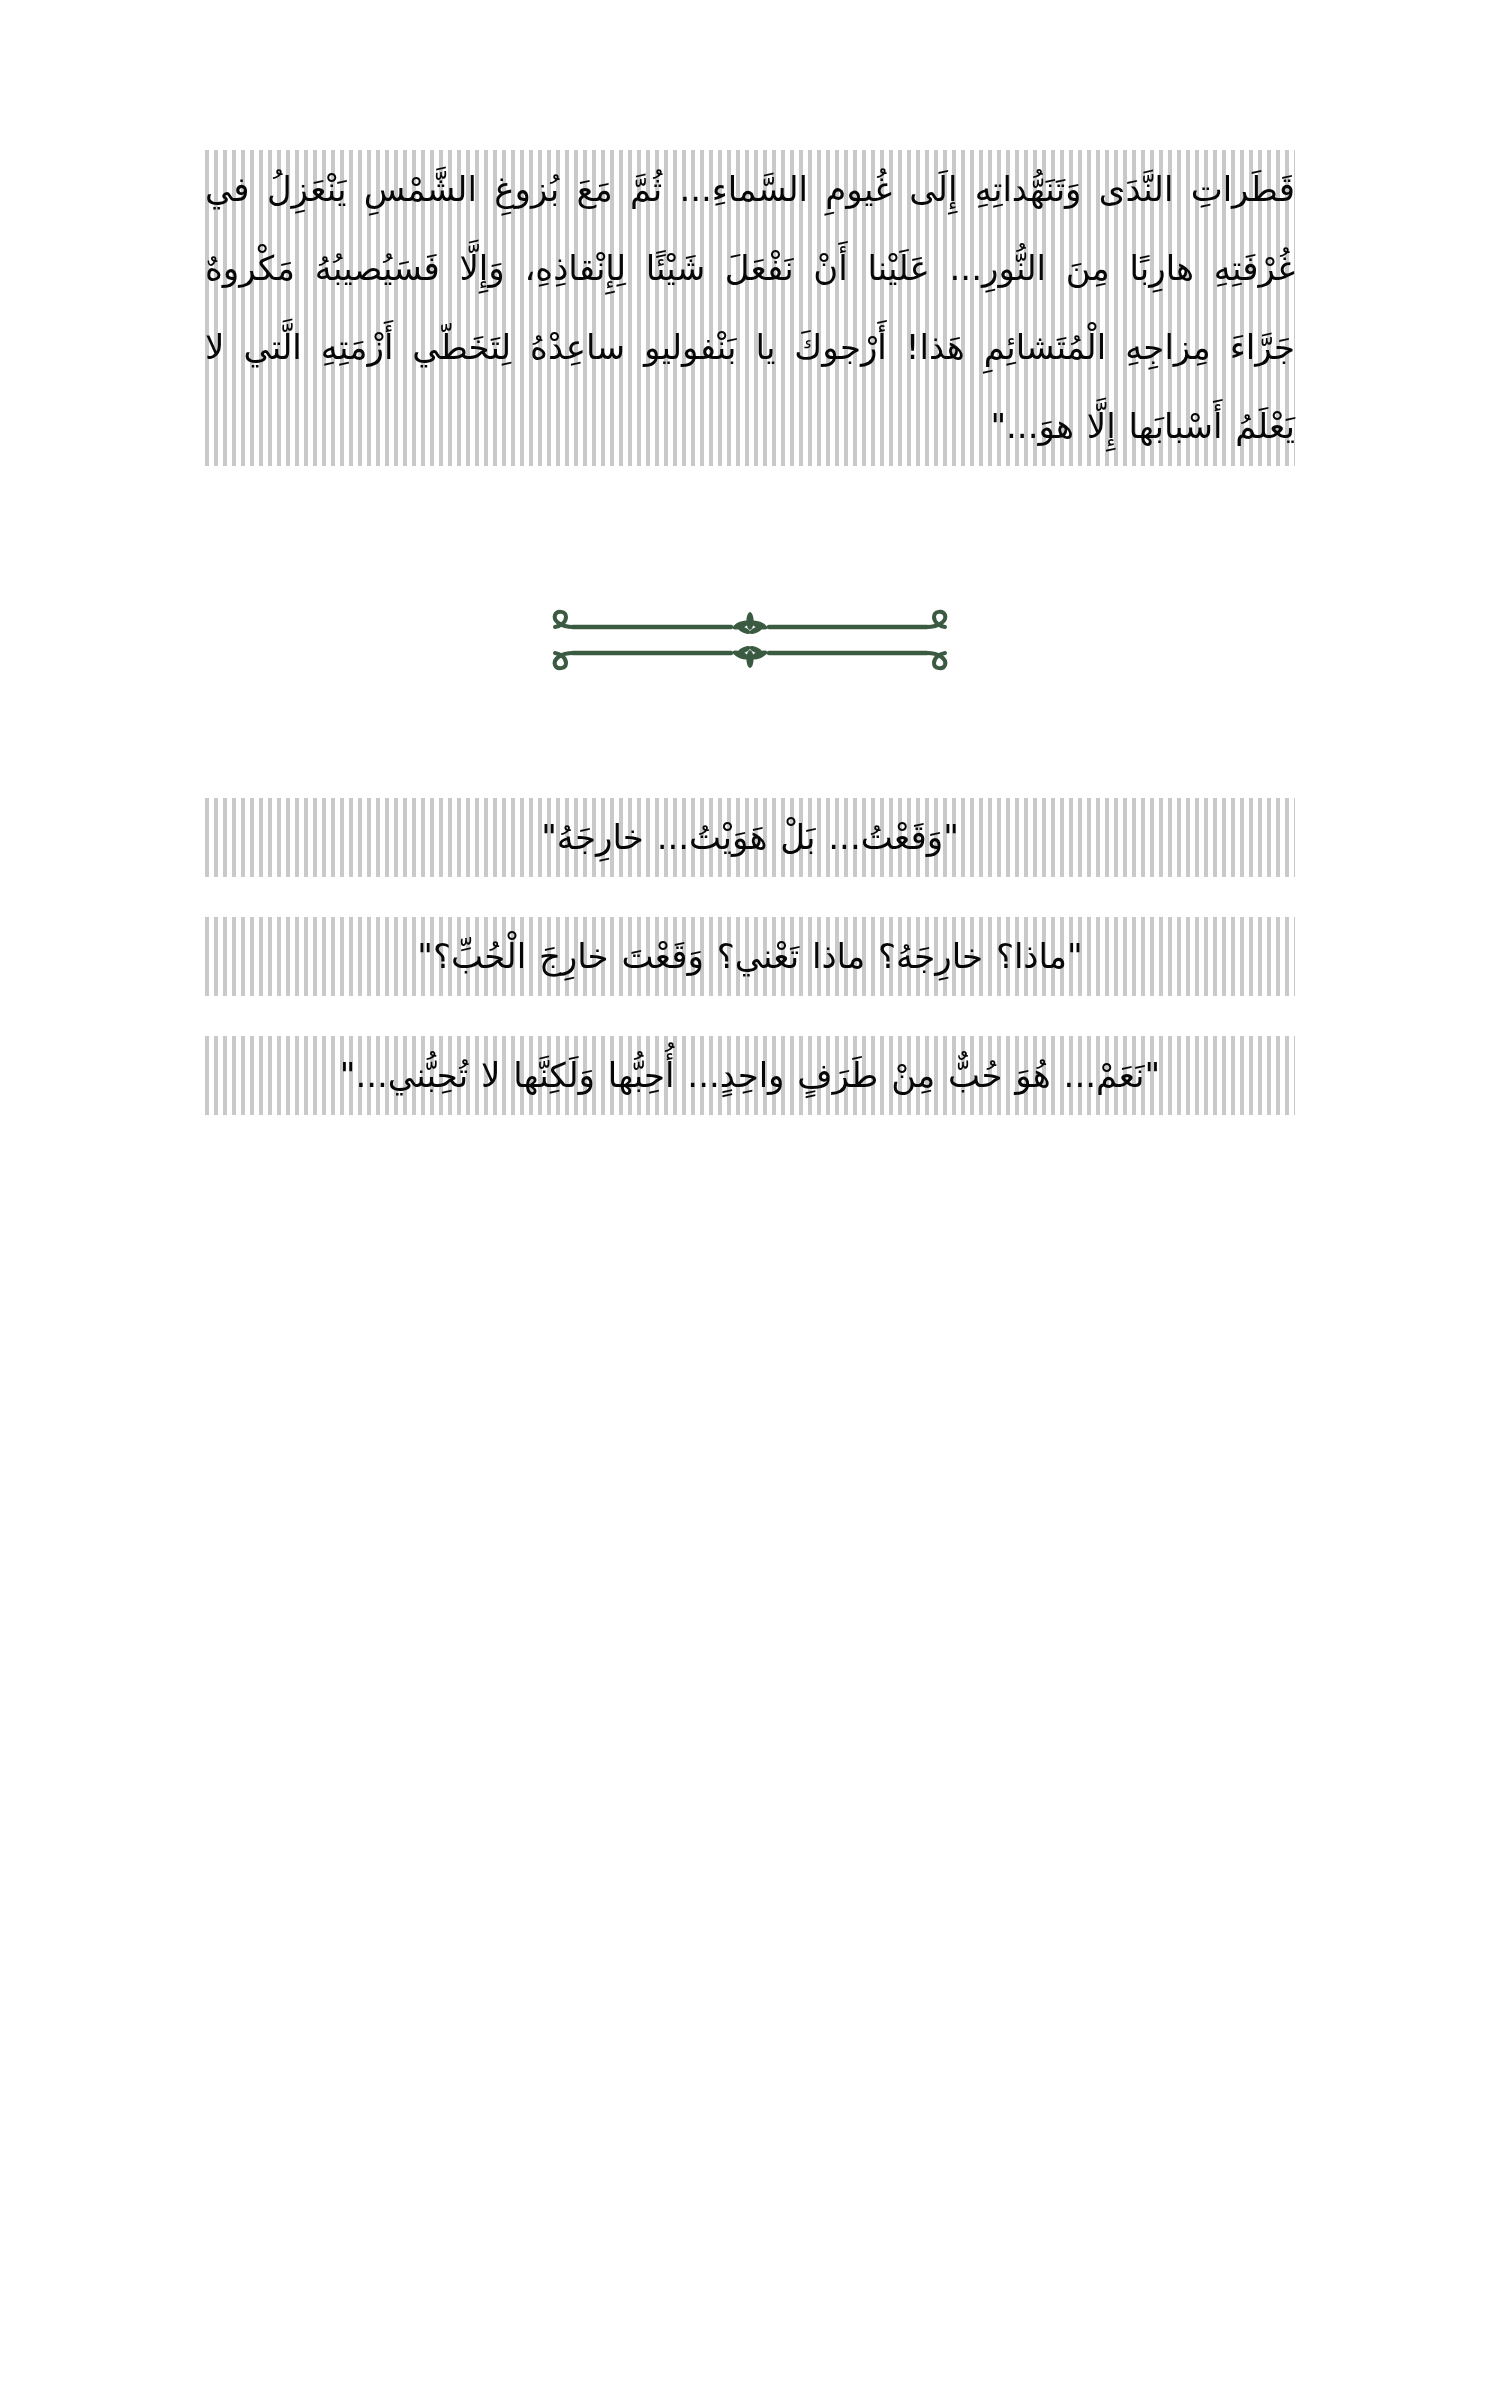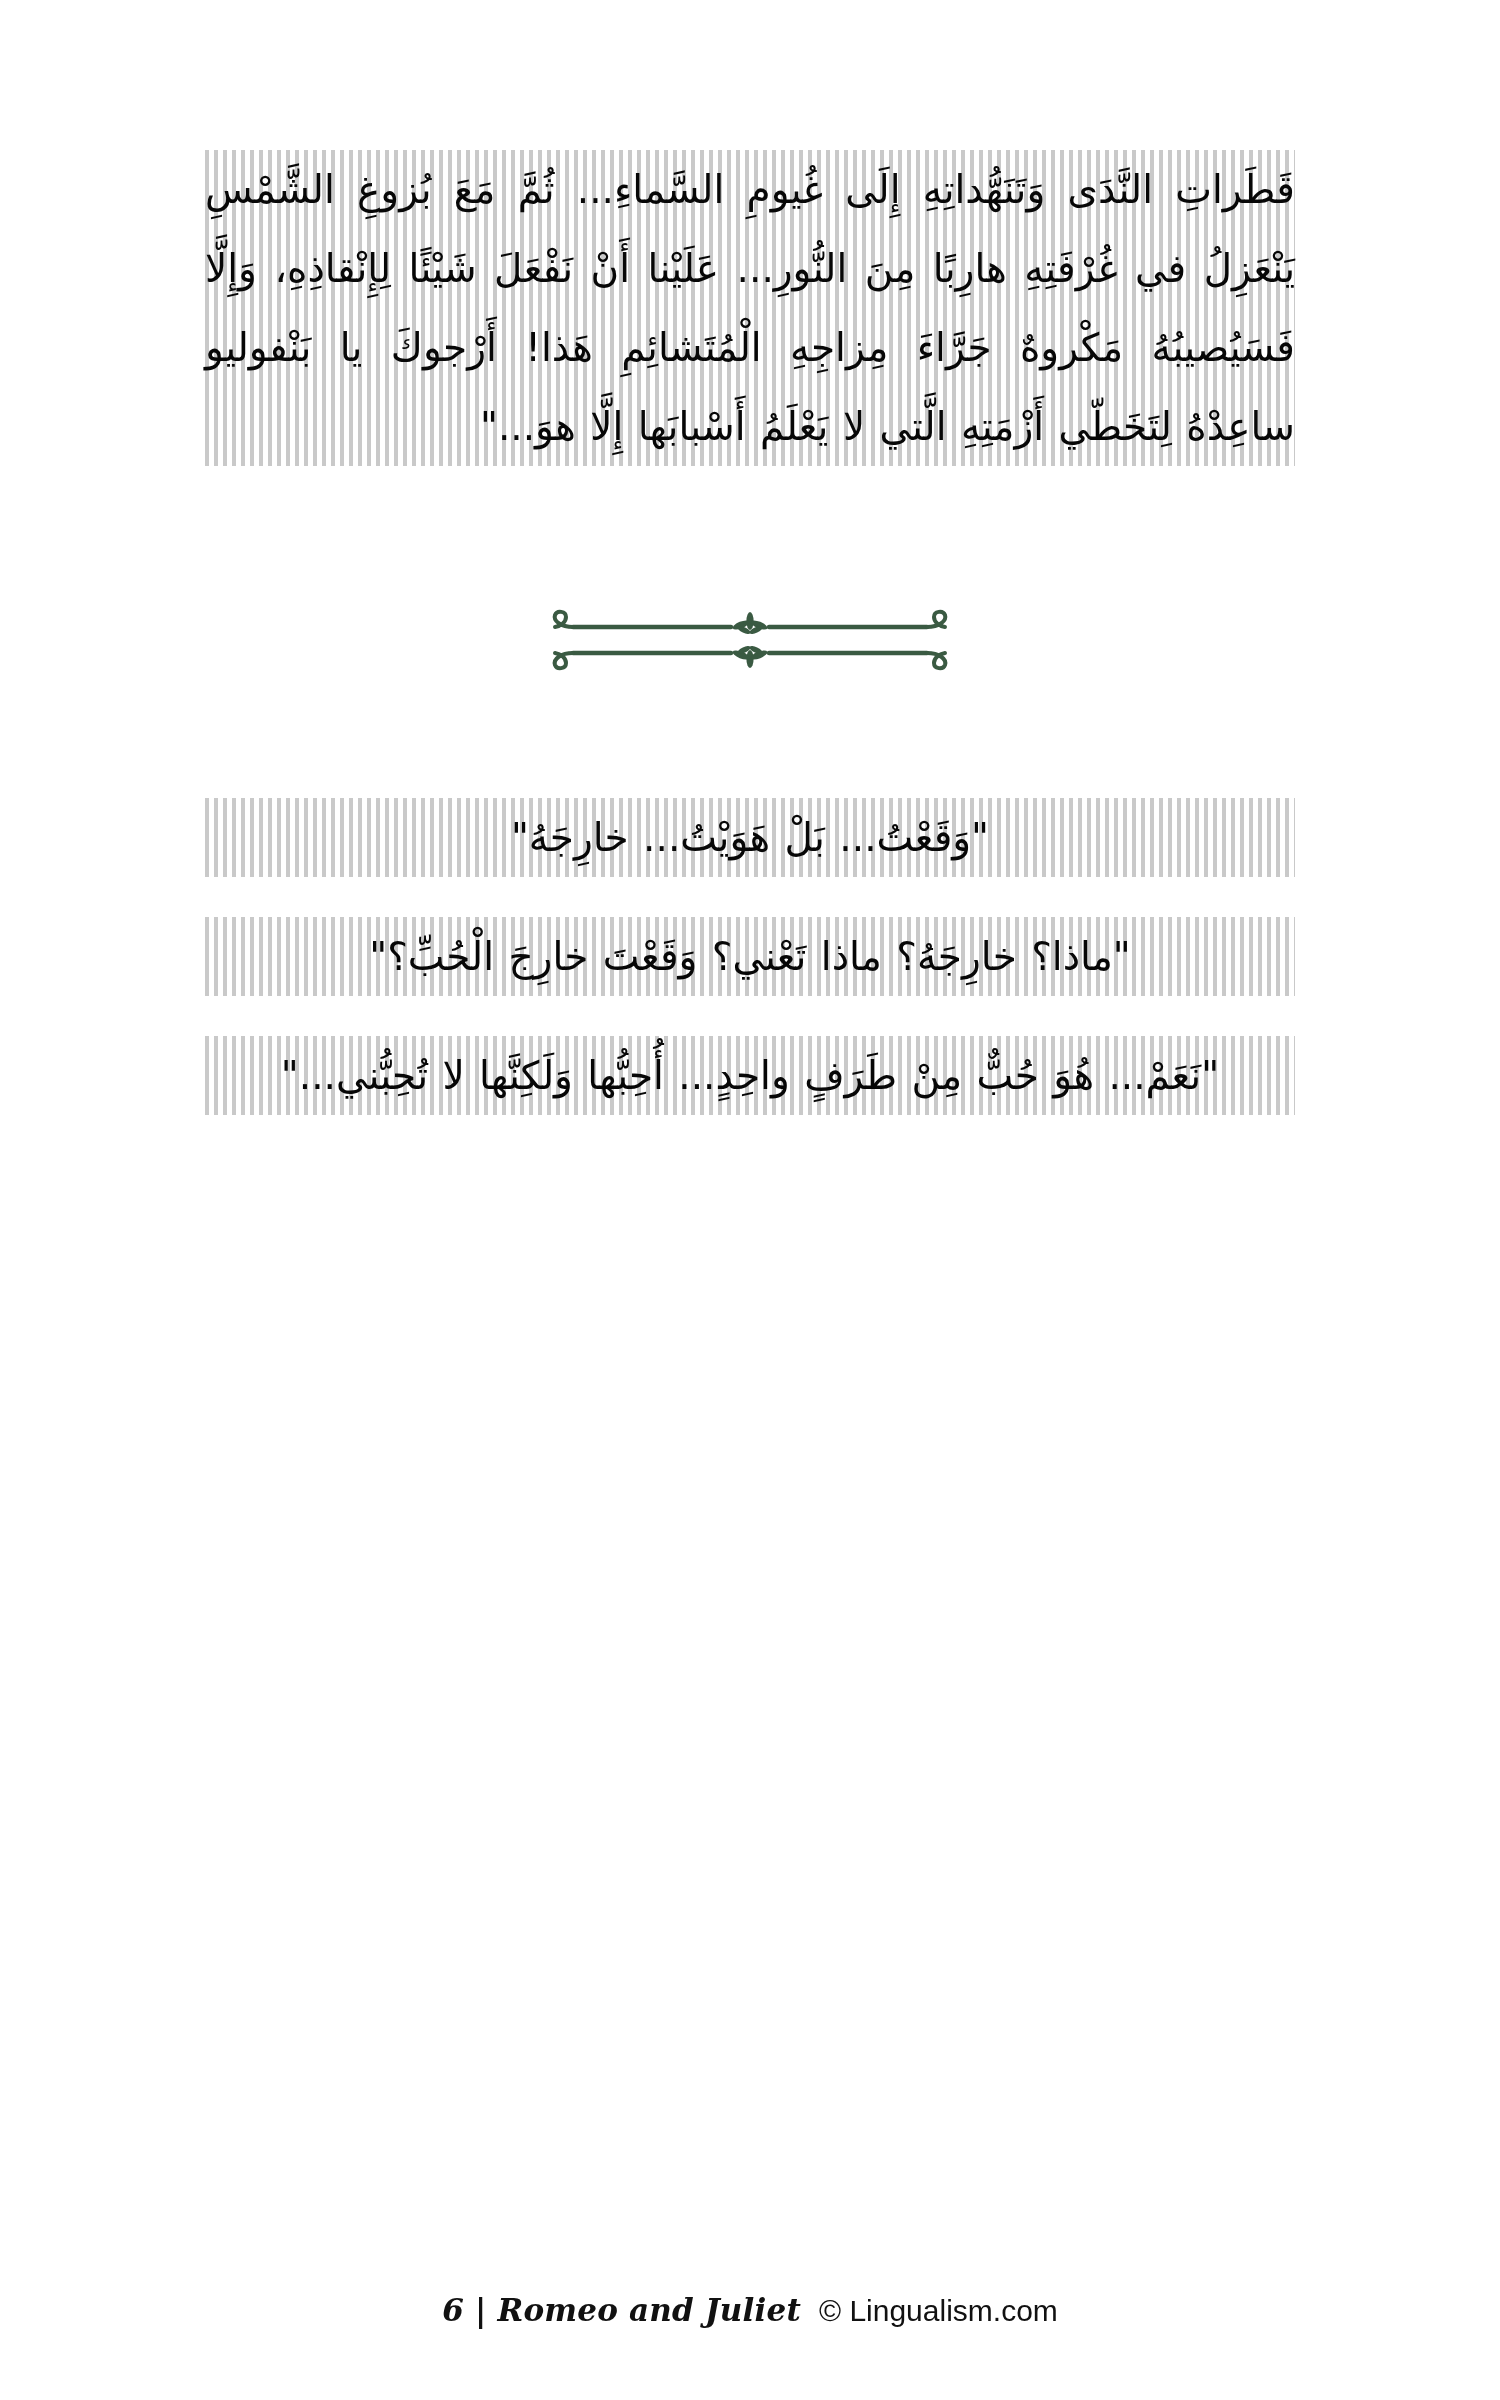--- a/index.html
+++ b/index.html
@@ -30,21 +30,21 @@
     left: 205px;
     width: 1090px;
   }
 
   
   .para {
     direction: rtl;
     text-align: justify;
     text-align-last: right;
     font-family: "DejaVu Sans", "Liberation Sans", sans-serif;
-    font-size: 39px;
+    font-size: 34px;
     line-height: 79px;
     color: #070707;
     margin: 0 0 14px 0;
     letter-spacing: 0.1px;
     word-spacing: 2px;
     
     background-image: repeating-linear-gradient(
         to right,
         rgba(120,120,120,0.40) 0px,
         rgba(120,120,120,0.40) 4px,
@@ -168,18 +168,14 @@
 
     <div class="gap-sm"></div>
 
     <p class="para all-center">"نَعَمْ... هُوَ حُبٌّ مِنْ طَرَفٍ واحِدٍ... أُحِبُّها وَلَكِنَّها لا تُحِبُّني..."</p>
 
     <div class="gap-sm"></div>
 
 
   </div>
 
-  <div class="footer">
-    <span class="footer-book">6 | Romeo and Juliet</span>
-    <span class="footer-credit">© Lingualism.com</span>
-  </div>
 
 </div>
 
 </body></html>

